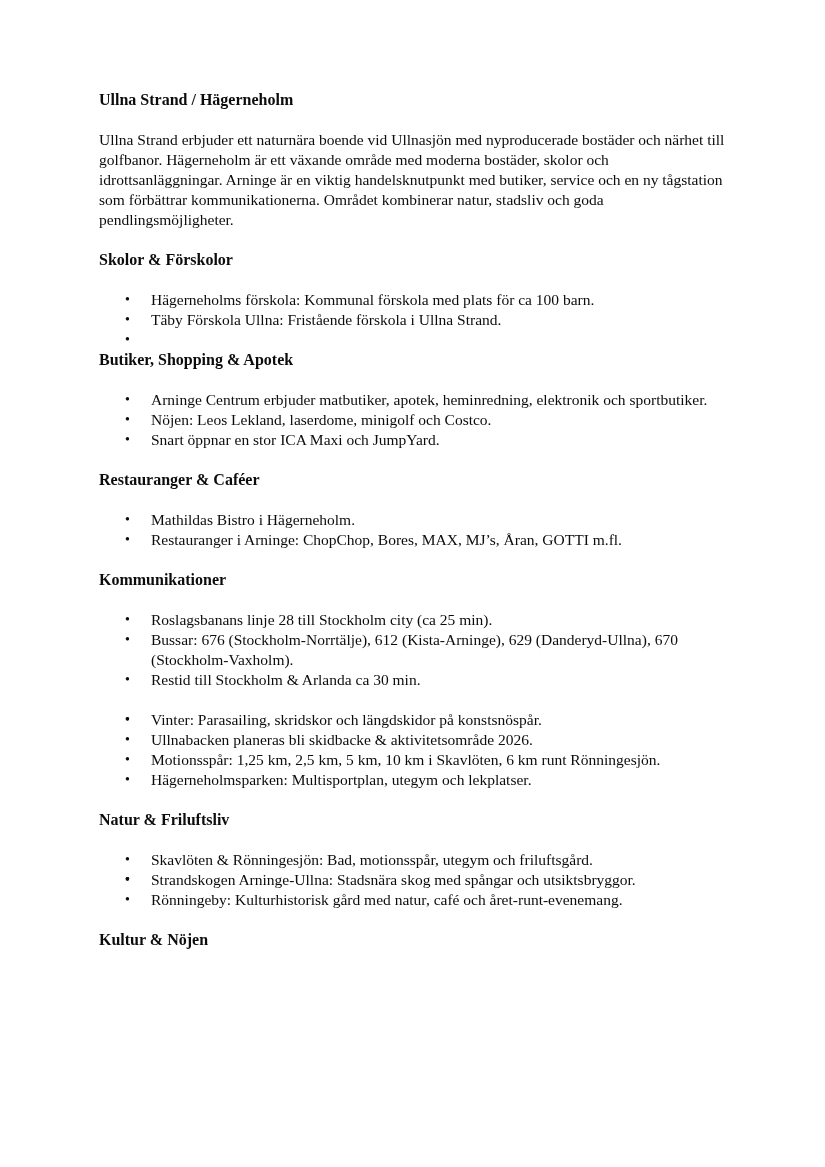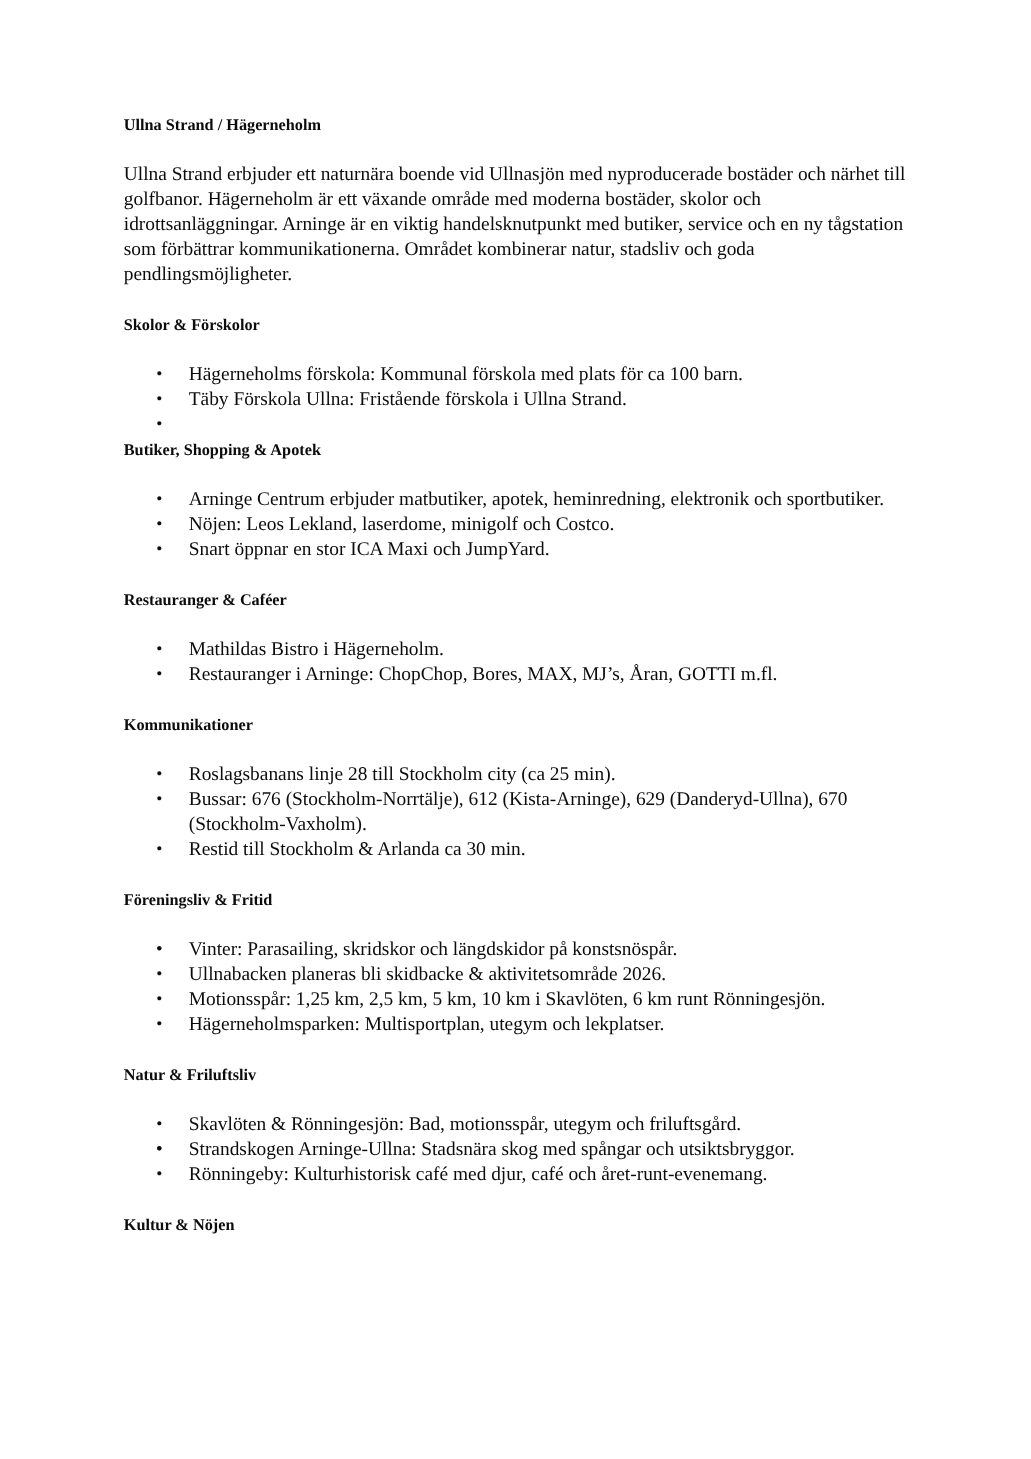--- a/index.html
+++ b/index.html
@@ -15,21 +15,21 @@
     background: #ffffff;
     padding: 90px 99px 0 99px;
     font-family: "Liberation Serif", "DejaVu Serif", serif;
     font-size: 15.5px;
     line-height: 20px;
     color: #0c0c0c;
     overflow: hidden;
   }
   .doc-title,
   .section-heading {
-    font-size: 13px;
+    font-size: 16px;
     font-weight: bold;
     margin: 0 0 20px 0;
   }
   .intro {
     margin: 16px 0 20px 0;
   }
   .bullet-list {
     list-style: none;
     margin: 0 0 20px 0;
     padding: 0;
@@ -74,33 +74,32 @@
     <li><span class="bullet-dot">•</span><span>Restauranger i Arninge: ChopChop, Bores, MAX, MJ’s, Åran, GOTTI m.fl.</span></li>
   </ul>
 
   <h2 class="section-heading">Kommunikationer</h2>
   <ul class="bullet-list">
     <li><span class="bullet-dot">•</span><span>Roslagsbanans linje 28 till Stockholm city (ca 25 min).</span></li>
     <li><span class="bullet-dot">•</span><span>Bussar: 676 (Stockholm-Norrtälje), 612 (Kista-Arninge), 629 (Danderyd-Ullna), 670 (Stockholm-Vaxholm).</span></li>
     <li><span class="bullet-dot">•</span><span>Restid till Stockholm &amp; Arlanda ca 30 min.</span></li>
   </ul>
 
-  <h2 class="section-heading">Föreningsliv &amp; Fritid</h2>
   <ul class="bullet-list">
     <li><span class="bullet-dot">•</span></li>
     <li><span class="bullet-dot">•</span><span>Vinter: Parasailing, skridskor och längdskidor på konstsnöspår.</span></li>
     <li><span class="bullet-dot">•</span><span>Ullnabacken planeras bli skidbacke &amp; aktivitetsområde 2026.</span></li>
     <li><span class="bullet-dot">•</span><span>Motionsspår: 1,25 km, 2,5 km, 5 km, 10 km i Skavlöten, 6 km runt Rönningesjön.</span></li>
     <li><span class="bullet-dot">•</span><span>Hägerneholmsparken: Multisportplan, utegym och lekplatser.</span></li>
   </ul>
 
   <h2 class="section-heading">Natur &amp; Friluftsliv</h2>
   <ul class="bullet-list">
     <li><span class="bullet-dot">•</span><span>Skavlöten &amp; Rönningesjön: Bad, motionsspår, utegym och friluftsgård.</span></li>
     <li><span class="bullet-dot">•</span></li>
     <li><span class="bullet-dot">•</span></li>
     <li><span class="bullet-dot">•</span><span>Strandskogen Arninge-Ullna: Stadsnära skog med spångar och utsiktsbryggor.</span></li>
-    <li><span class="bullet-dot">•</span><span>Rönningeby: Kulturhistorisk café med djur, café och året-runt-evenemang.</span></li>
+    <li><span class="bullet-dot">•</span><span>Rönningeby: Kulturhistorisk gård med natur, café och året-runt-evenemang.</span></li>
   </ul>
 
   <h2 class="section-heading">Kultur &amp; Nöjen</h2>
 
 </div>
 
 </body></html>

